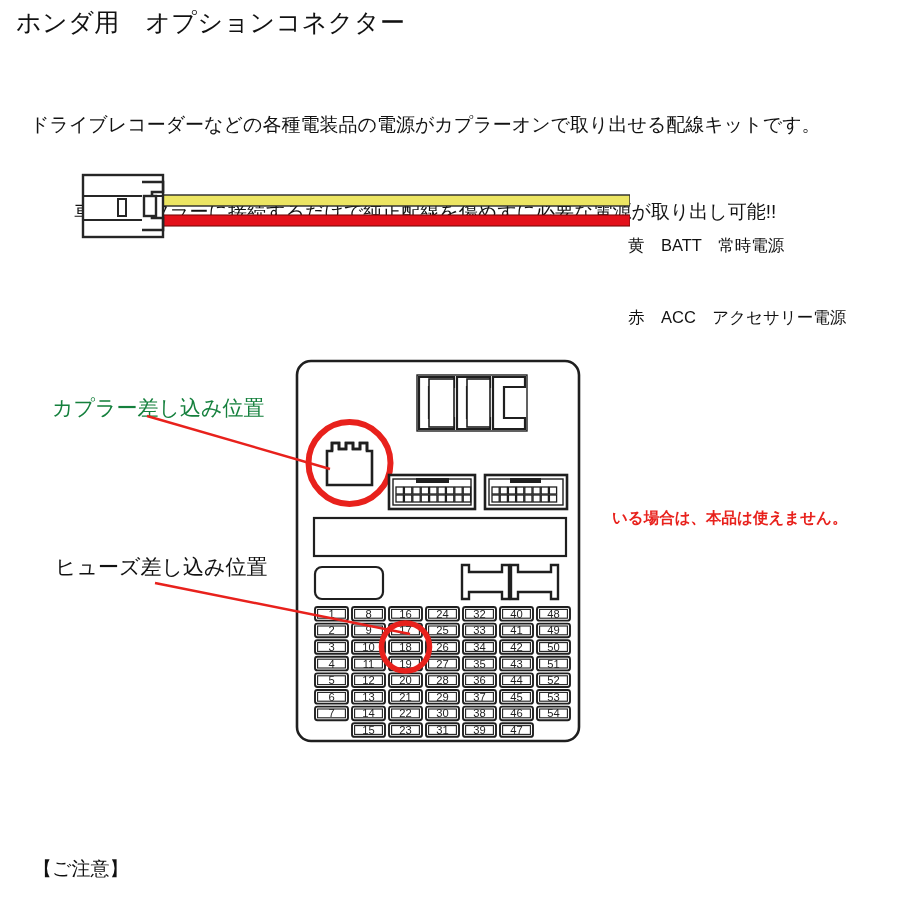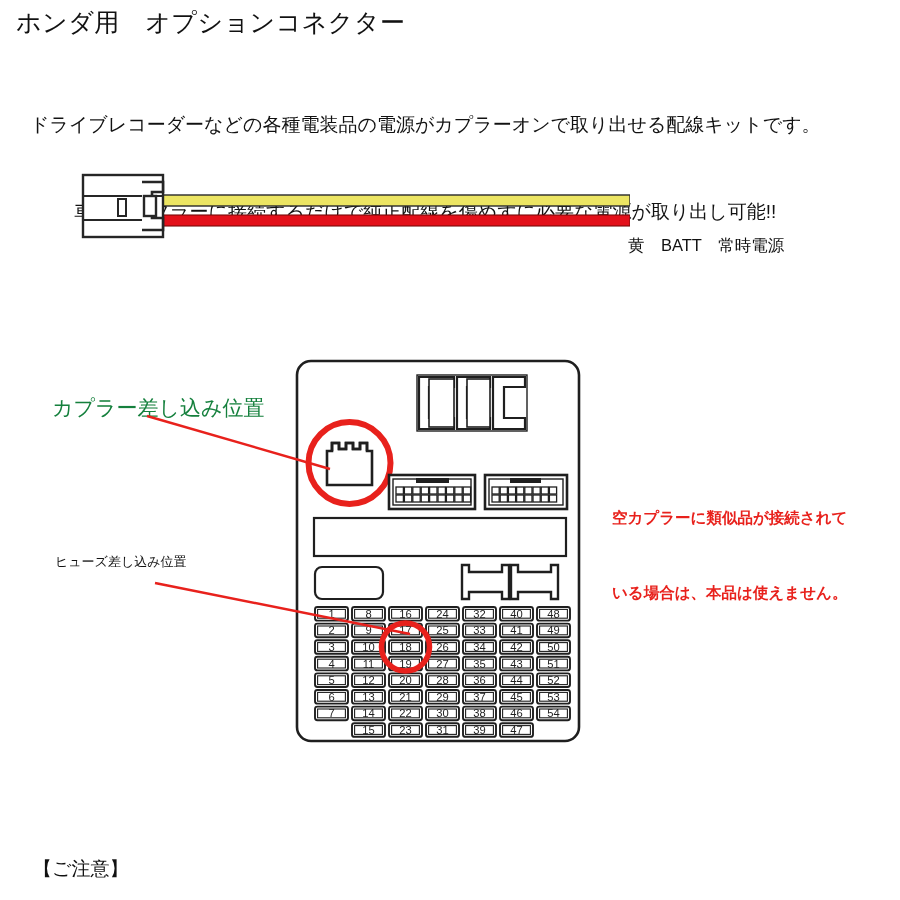--- a/index.html
+++ b/index.html
@@ -80,21 +80,21 @@
     top: 377px;
     font-size: 21px;
     white-space: pre;
     color: #15803d;
     margin-top: 17px;
   }
   #label-fuse {
     position: absolute;
     left: 55px;
     top: 553px;
-    font-size: 13px;
+    font-size: 21px;
     white-space: pre;
     color: #111;
   }
 
   
   #warning-note {
     position: absolute;
     left: 612px;
     top: 455px;
     width: 250px;
@@ -167,28 +167,28 @@
 
       <rect x="48" y="31" width="8" height="17" fill="#ffffff" stroke="#262626" stroke-width="2"></rect>
 
       <path d="M 72 14 L 93 14 L 93 24 L 82 24 L 82 50 L 93 50 L 93 62 L 72 62" fill="#ffffff" stroke="#262626" stroke-width="2.6"></path>
       <rect x="74" y="28" width="12" height="20" fill="#ffffff" stroke="#262626" stroke-width="2.4"></rect>
     </svg>
   </div>
 
   <div id="wire-legend">
     <span>黄　BATT　常時電源</span>
+    <span>赤　ACC　アクセサリー電源</span>
   </div>
 
 
   <div id="label-coupler">カプラー差し込み位置</div>
   <div id="label-fuse">ヒューズ差し込み位置</div>
 
   <div id="warning-note">
-    <span>空カプラーに類似品が接続されて</span>
     <span>いる場合は、本品は使えません。</span>
   </div>
 
   <div id="fusebox-figure">
     <svg id="fusebox-svg" width="310" height="400" viewBox="0 0 310 400">
 
       <rect x="7" y="6" width="282" height="380" rx="14" ry="14" fill="#ffffff" stroke="#1f1f1f" stroke-width="2.6"></rect>
 
       <g fill="none" stroke="#1f1f1f">
         <g>

